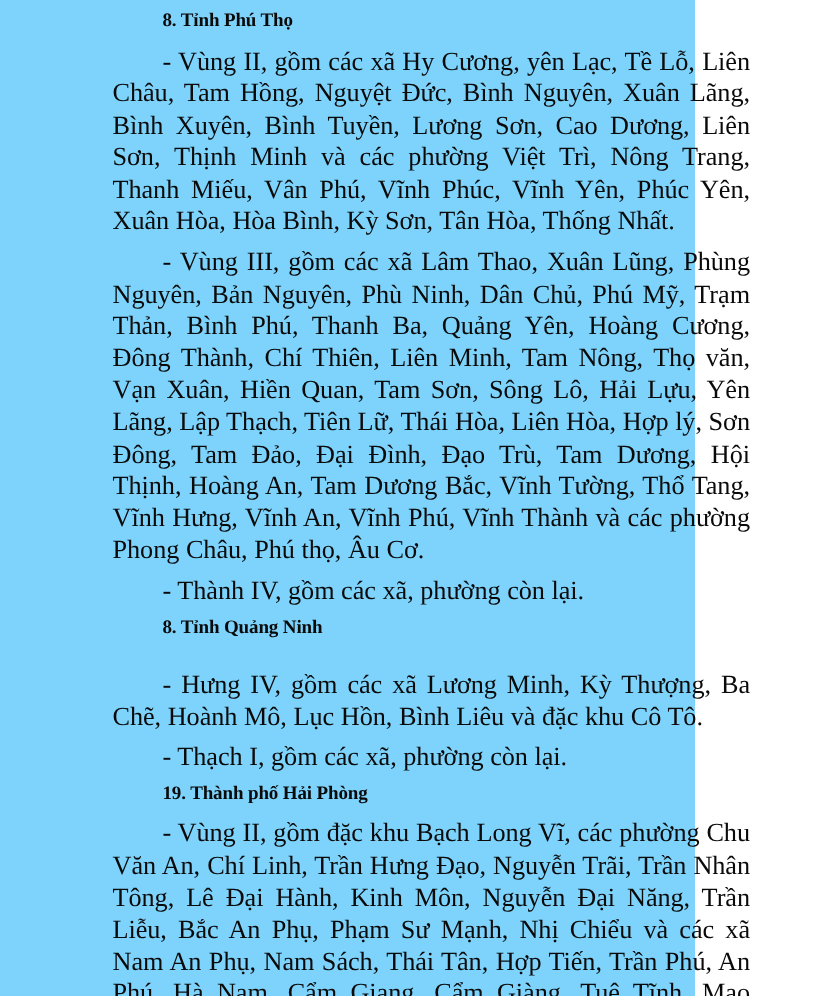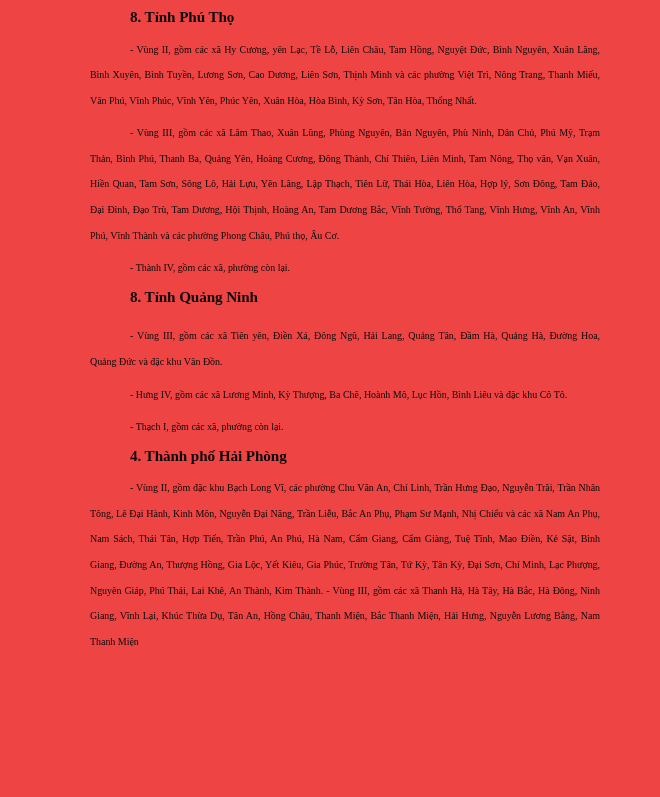--- a/index.html
+++ b/index.html
@@ -10,40 +10,40 @@
   body {
     width: 660px;
     height: 797px;
     overflow: hidden;
     font-family: "Liberation Serif", "DejaVu Serif", serif;
     color: #0a0a0a;
     -webkit-font-smoothing: antialiased;
   }
   .page {
     position: relative;
-    width: 660px;
+    width: 556px;
     height: 797px;
-    background: #ef4444;
+    background: #7dd3fc;
     box-sizing: border-box;
     padding: 4px 60px 0 90px;
   }
   .doc-body {
     width: 510px;
   }
   .heading {
     font-size: 15.2px;
     font-weight: bold;
     line-height: 25.5px;
     margin: 0;
     padding-left: 40px;
     white-space: nowrap;
     letter-spacing: -0.1px;
   }
   .para {
-    font-size: 10px;
+    font-size: 21px;
     line-height: 25.6px;
     margin: 0;
     text-align: justify;
     text-justify: inter-word;
     text-indent: 40px;
     letter-spacing: -0.05px;
     word-spacing: 0.1px;
   }
   .gap-sm { height: 7px; }
   .gap-xs { height: 3px; }
@@ -64,28 +64,27 @@
     <div class="gap-sm"></div>
 
     <div class="para">- Thành IV, gồm các xã, phường còn lại.</div>
     <div class="gap-xs"></div>
 
     <div class="heading">8. Tỉnh Quảng Ninh</div>
     <div class="gap-sm"></div>
 
     <div class="gap-sm"></div>
 
-    <div class="para">- Vùng III, gồm các xã Tiên yên, Điền Xá, Đông Ngũ, Hải Lang, Quảng Tân, Đầm Hà, Quảng Hà, Đường Hoa, Quảng Đức và đặc khu Vân Đồn.</div>
     <div class="gap-sm"></div>
 
     <div class="para">- Hưng IV, gồm các xã Lương Minh, Kỳ Thượng, Ba Chẽ, Hoành Mô, Lục Hồn, Bình Liêu và đặc khu Cô Tô.</div>
     <div class="gap-sm"></div>
 
     <div class="para">- Thạch I, gồm các xã, phường còn lại.</div>
     <div class="gap-xs"></div>
 
-    <div class="heading">4. Thành phố Hải Phòng</div>
+    <div class="heading">19. Thành phố Hải Phòng</div>
     <div class="gap-sm"></div>
 
     <div class="para">- Vùng II, gồm đặc khu Bạch Long Vĩ, các phường Chu Văn An, Chí Linh, Trần Hưng Đạo, Nguyễn Trãi, Trần Nhân Tông, Lê Đại Hành, Kinh Môn, Nguyễn Đại Năng, Trần Liễu, Bắc An Phụ, Phạm Sư Mạnh, Nhị Chiểu và các xã Nam An Phụ, Nam Sách, Thái Tân, Hợp Tiến, Trần Phú, An Phú, Hà Nam, Cẩm Giang, Cẩm Giàng, Tuệ Tĩnh, Mao Điền, Kẻ Sặt, Bình Giang, Đường An, Thượng Hồng, Gia Lộc, Yết Kiêu, Gia Phúc, Trường Tân, Tứ Kỳ, Tân Kỳ, Đại Sơn, Chí Minh, Lạc Phượng, Nguyên Giáp, Phú Thái, Lai Khê, An Thành, Kim Thành. - Vùng III, gồm các xã Thanh Hà, Hà Tây, Hà Bắc, Hà Đông, Ninh Giang, Vĩnh Lại, Khúc Thừa Dụ, Tân An, Hồng Châu, Thanh Miện, Bắc Thanh Miện, Hải Hưng, Nguyễn Lương Bằng, Nam Thanh Miện</div>
 
   </div>
 </div>
 
 </body></html>

